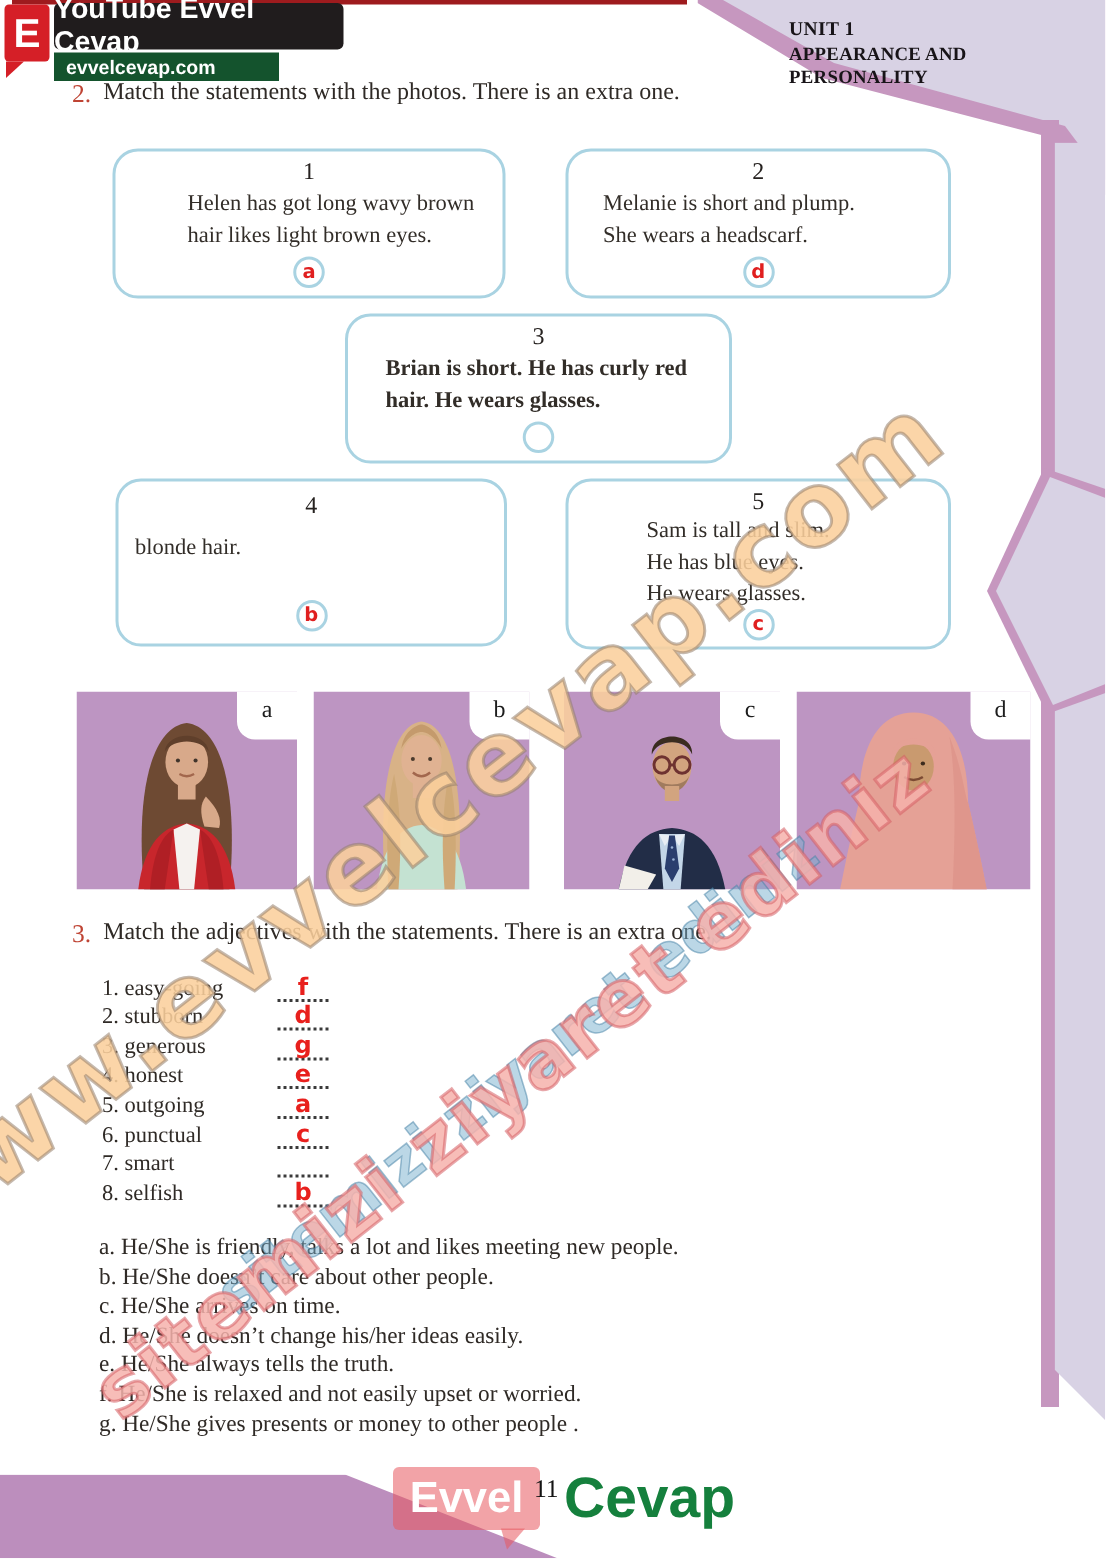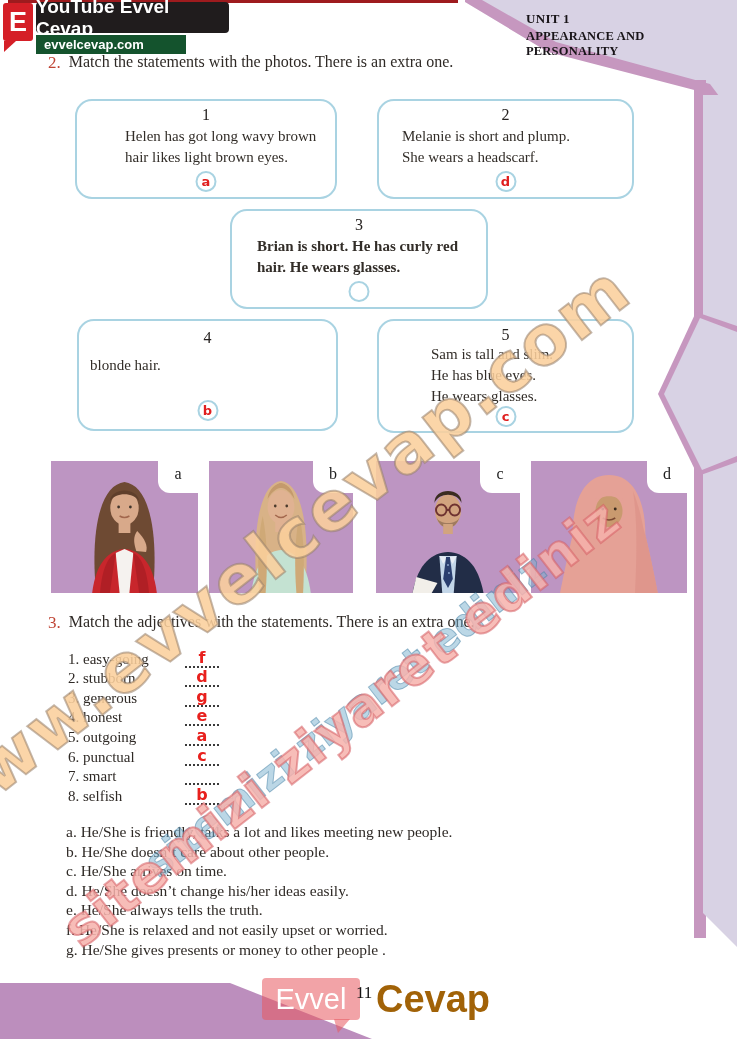--- a/index.html
+++ b/index.html
@@ -67,25 +67,25 @@
       pointer-events:none;z-index:5;transform-origin:0 50%;}
   .wm-main{left:-70px;top:780px;font-size:68px;letter-spacing:3px;color:rgba(250,207,156,.88);
       -webkit-text-stroke:2px rgba(150,128,108,.55);transform:rotate(-38deg);}
   .wm-second{left:70px;top:905px;font-size:52px;letter-spacing:2px;color:rgba(246,178,172,.85);
       -webkit-text-stroke:2px rgba(213,95,100,.55);transform:rotate(-38deg);}
   .wm-third{left:150px;top:845px;font-size:40px;color:rgba(120,175,205,.5);
       -webkit-text-stroke:1px rgba(70,130,165,.5);transform:rotate(-38deg);z-index:4;}
   
   .evvel-tile{position:absolute;left:262px;top:978px;width:98px;height:42px;background:rgba(232,88,94,.55);
       border-radius:4px;display:flex;align-items:center;justify-content:center;z-index:3;
-      font-family:"Liberation Sans",sans-serif;font-weight:normal;font-size:29px;color:#fff;}
+      font-family:"Liberation Sans",sans-serif;font-weight:bold;font-size:29px;color:#fff;}
   .evvel-tail{position:absolute;left:334px;top:1019px;width:0;height:0;z-index:3;
       border-top:14px solid rgba(232,88,94,.55);border-left:4px solid transparent;border-right:12px solid transparent;}
   .cevap-text{position:absolute;left:376px;top:978px;z-index:2;font-family:"Liberation Sans",sans-serif;
-      font-weight:bold;font-size:38px;color:#a16207;}
+      font-weight:bold;font-size:38px;color:#15803d;}
   .page-num{position:absolute;left:356px;top:983px;z-index:4;font-size:17px;color:#141414;}
 </style>
 </head>
 <body>
 
 <div class="page">
 
   <div class="deco deco-mauve-top"></div>
   <div class="deco deco-lav-top"></div>
   <div class="deco deco-mauve-strip"></div>

